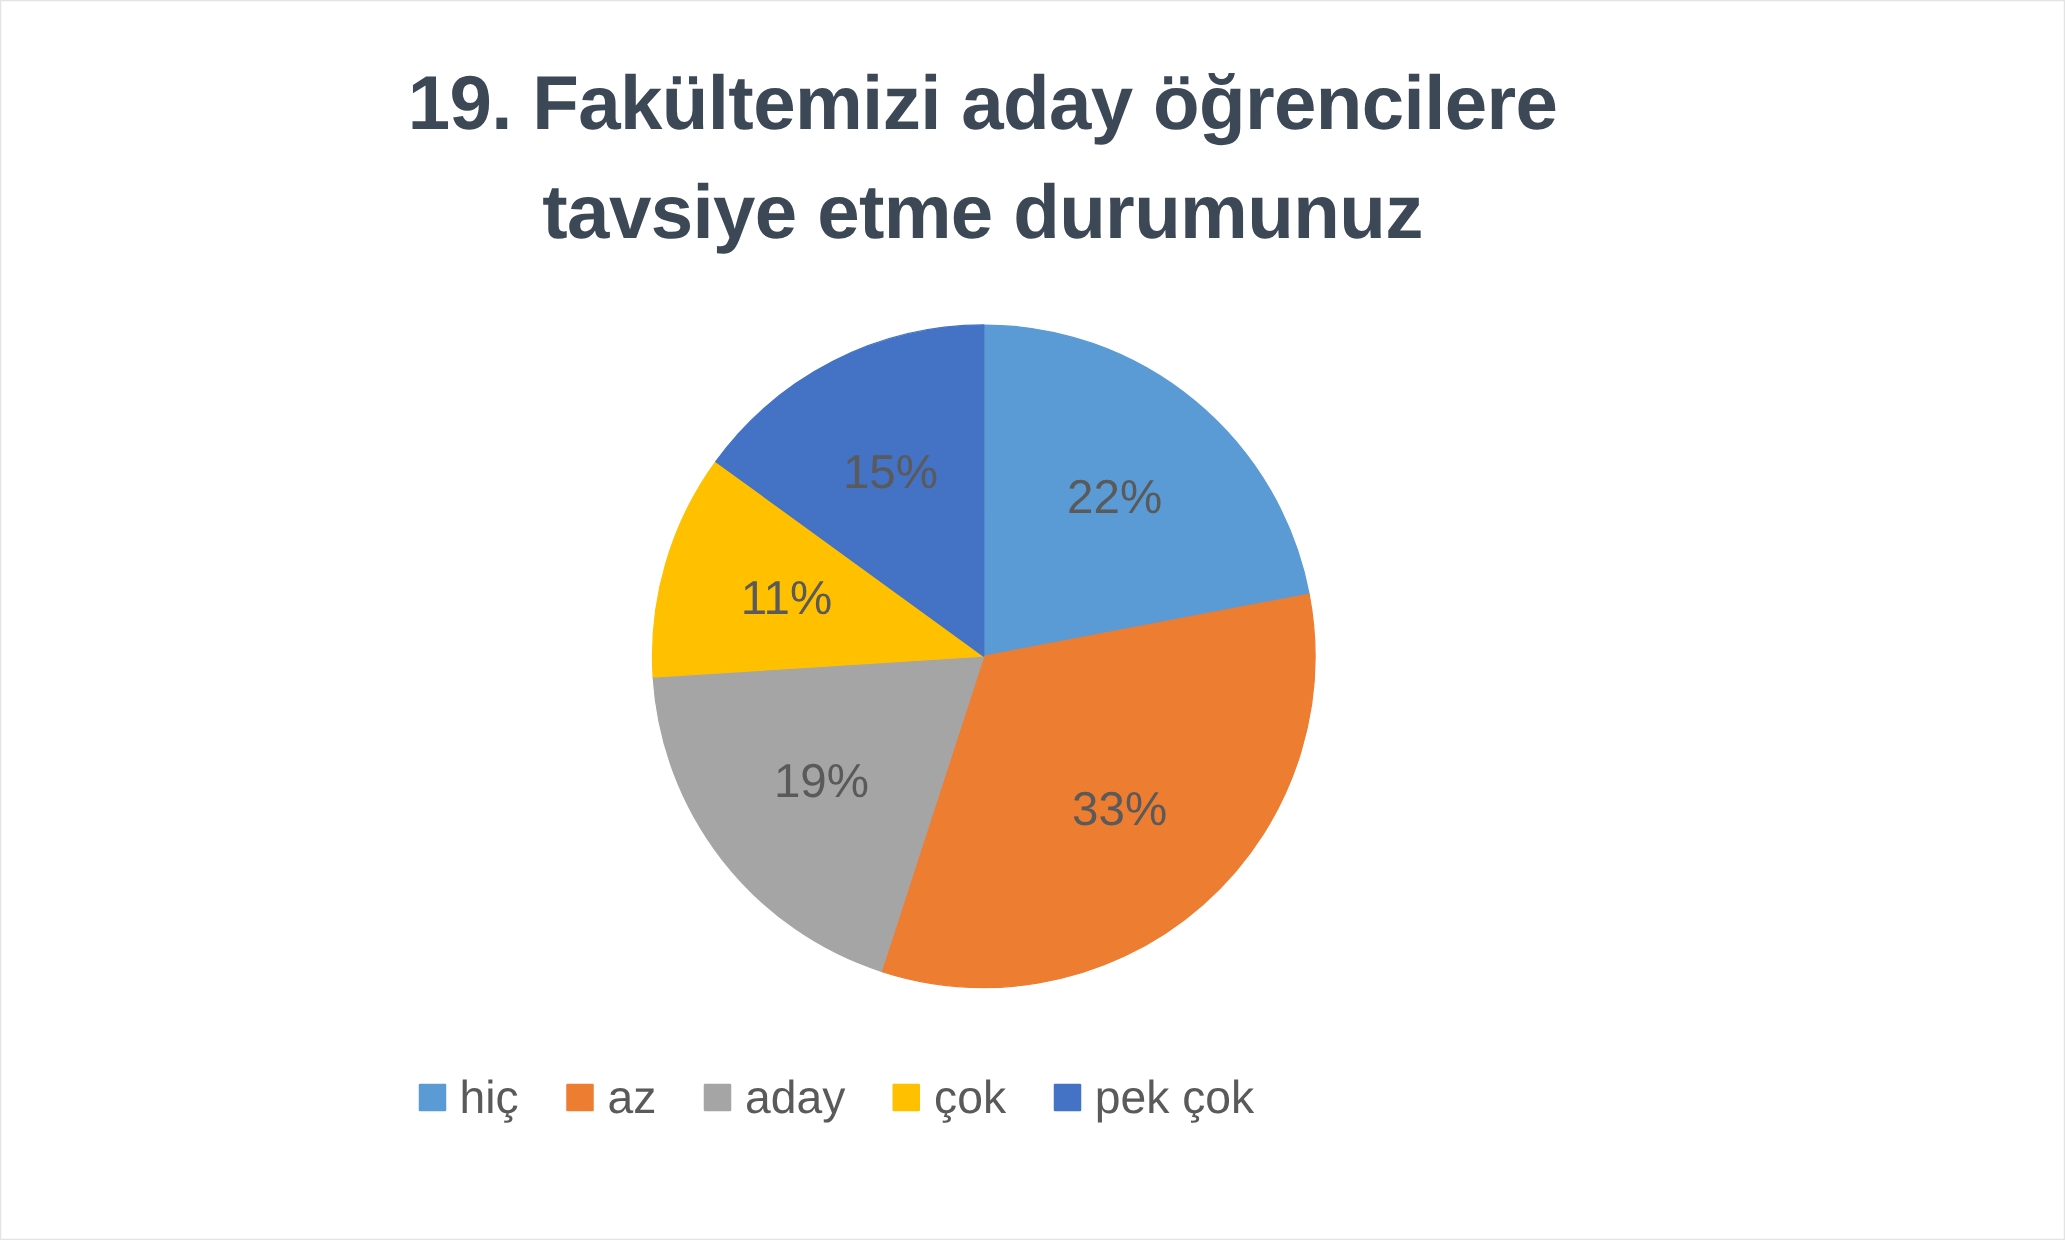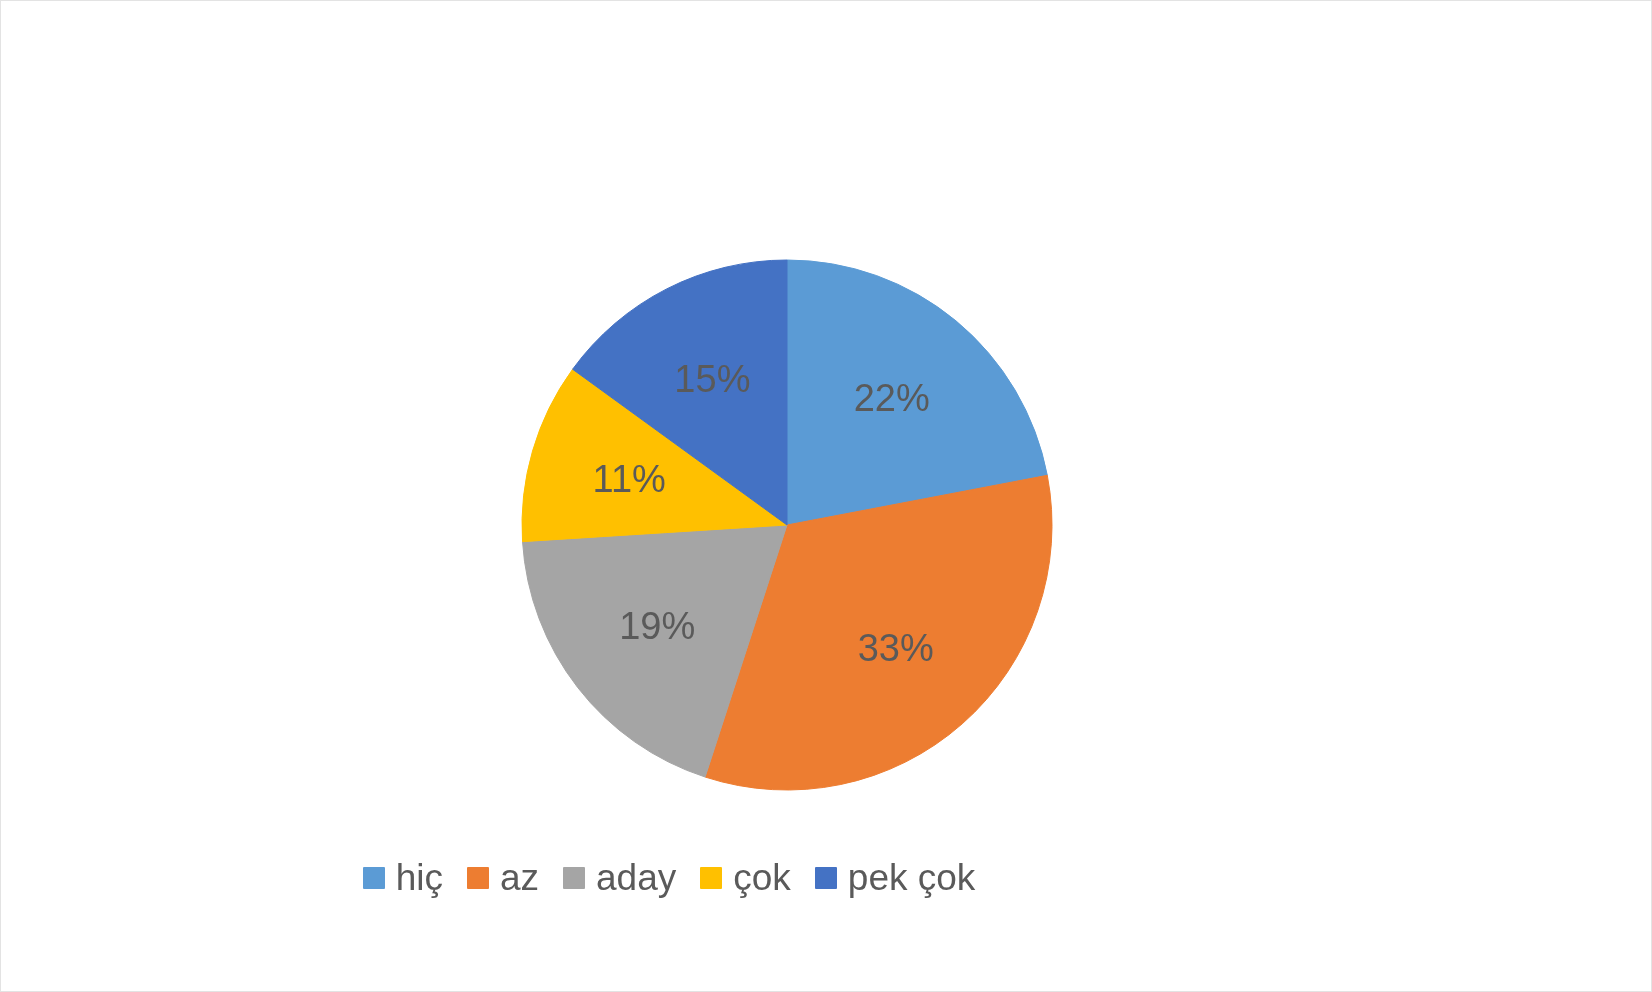--- a/index.html
+++ b/index.html
@@ -66,21 +66,21 @@
   
   #legend {
     position: absolute;
     left: 0;
     top: 858px;
     width: 1336px;
     display: flex;
     flex-direction: row;
     align-items: center;
     justify-content: center;
-    gap: 24px;
+    gap: 38px;
   }
   .legend-item {
     display: flex;
     flex-direction: row;
     align-items: center;
     gap: 11px;
   }
   .legend-swatch {
     width: 22px;
     height: 22px;
@@ -93,20 +93,22 @@
     color: #5a5a5a;
     line-height: 1;
     white-space: nowrap;
   }
 </style>
 </head>
 <body>
 
 <div id="chart-card">
 
+  <div id="chart-title">19. Fakültemizi aday öğrencilere
+tavsiye etme durumunuz</div>
 
   <div id="pie-plot">
     <svg id="pie-svg" viewBox="0 0 532 532">
       <g id="pie-slices">
           <path d="M 266 266 L 266.00 1.00 A 265 265 0 0 1 526.31 216.34 Z" fill="#5b9bd5" stroke="#5b9bd5" stroke-width="1"></path>
           <path d="M 266 266 L 526.31 216.34 A 265 265 0 0 1 184.11 518.03 Z" fill="#ed7d31" stroke="#ed7d31" stroke-width="1"></path>
           <path d="M 266 266 L 184.11 518.03 A 265 265 0 0 1 1.52 282.64 Z" fill="#a5a5a5" stroke="#a5a5a5" stroke-width="1"></path>
           <path d="M 266 266 L 1.52 282.64 A 265 265 0 0 1 51.61 110.24 Z" fill="#ffc000" stroke="#ffc000" stroke-width="1"></path>
           <path d="M 266 266 L 51.61 110.24 A 265 265 0 0 1 266.00 1.00 Z" fill="#4472c4" stroke="#4472c4" stroke-width="1"></path>
         </g>

